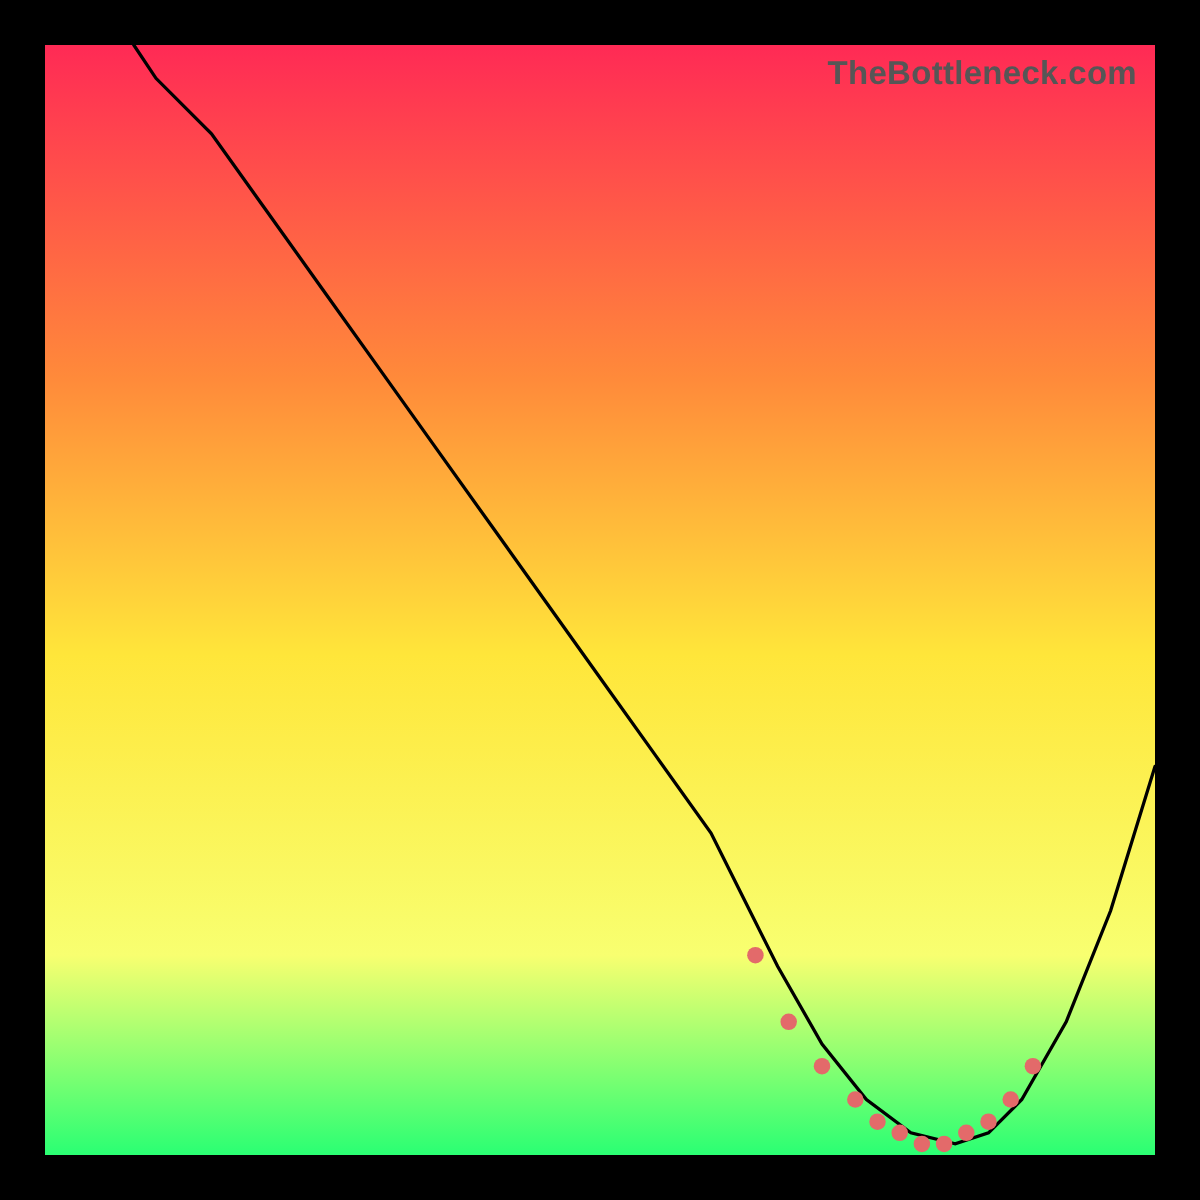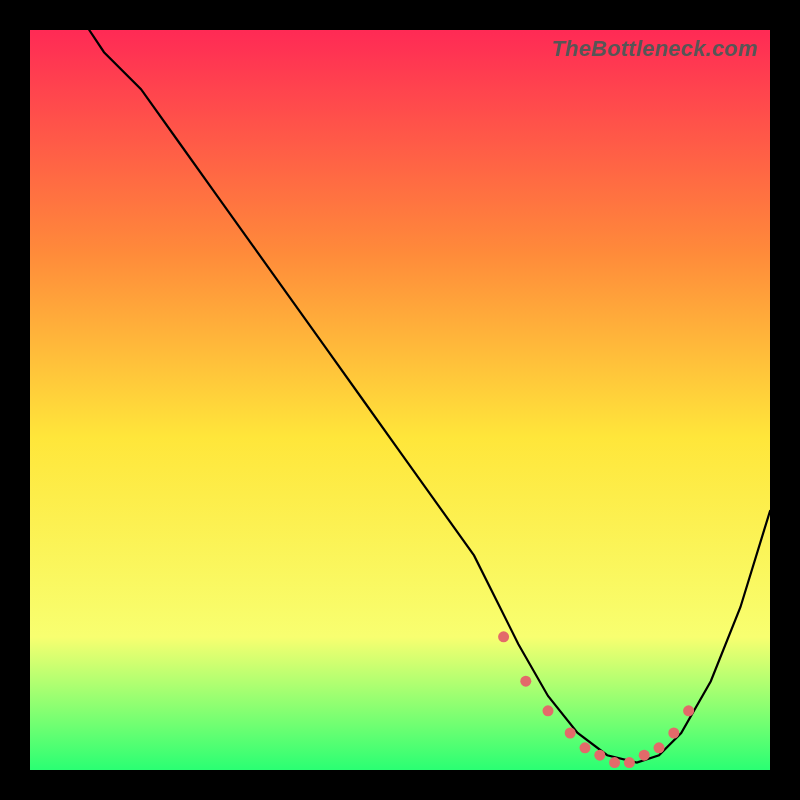--- a/index.html
+++ b/index.html
@@ -21,21 +21,20 @@
   .watermark {
     position: absolute;
     top: 6px;
     right: 12px;
     font-family: Arial, Helvetica, sans-serif;
     font-size: 22px;
     font-weight: bold;
     color: #565656;
     letter-spacing: 0.2px;
     z-index: 10;
-    font-style: italic;
   }
   svg {
     display: block;
     width: 740px;
     height: 740px;
   }
 </style>
 </head>
 <body>
 

